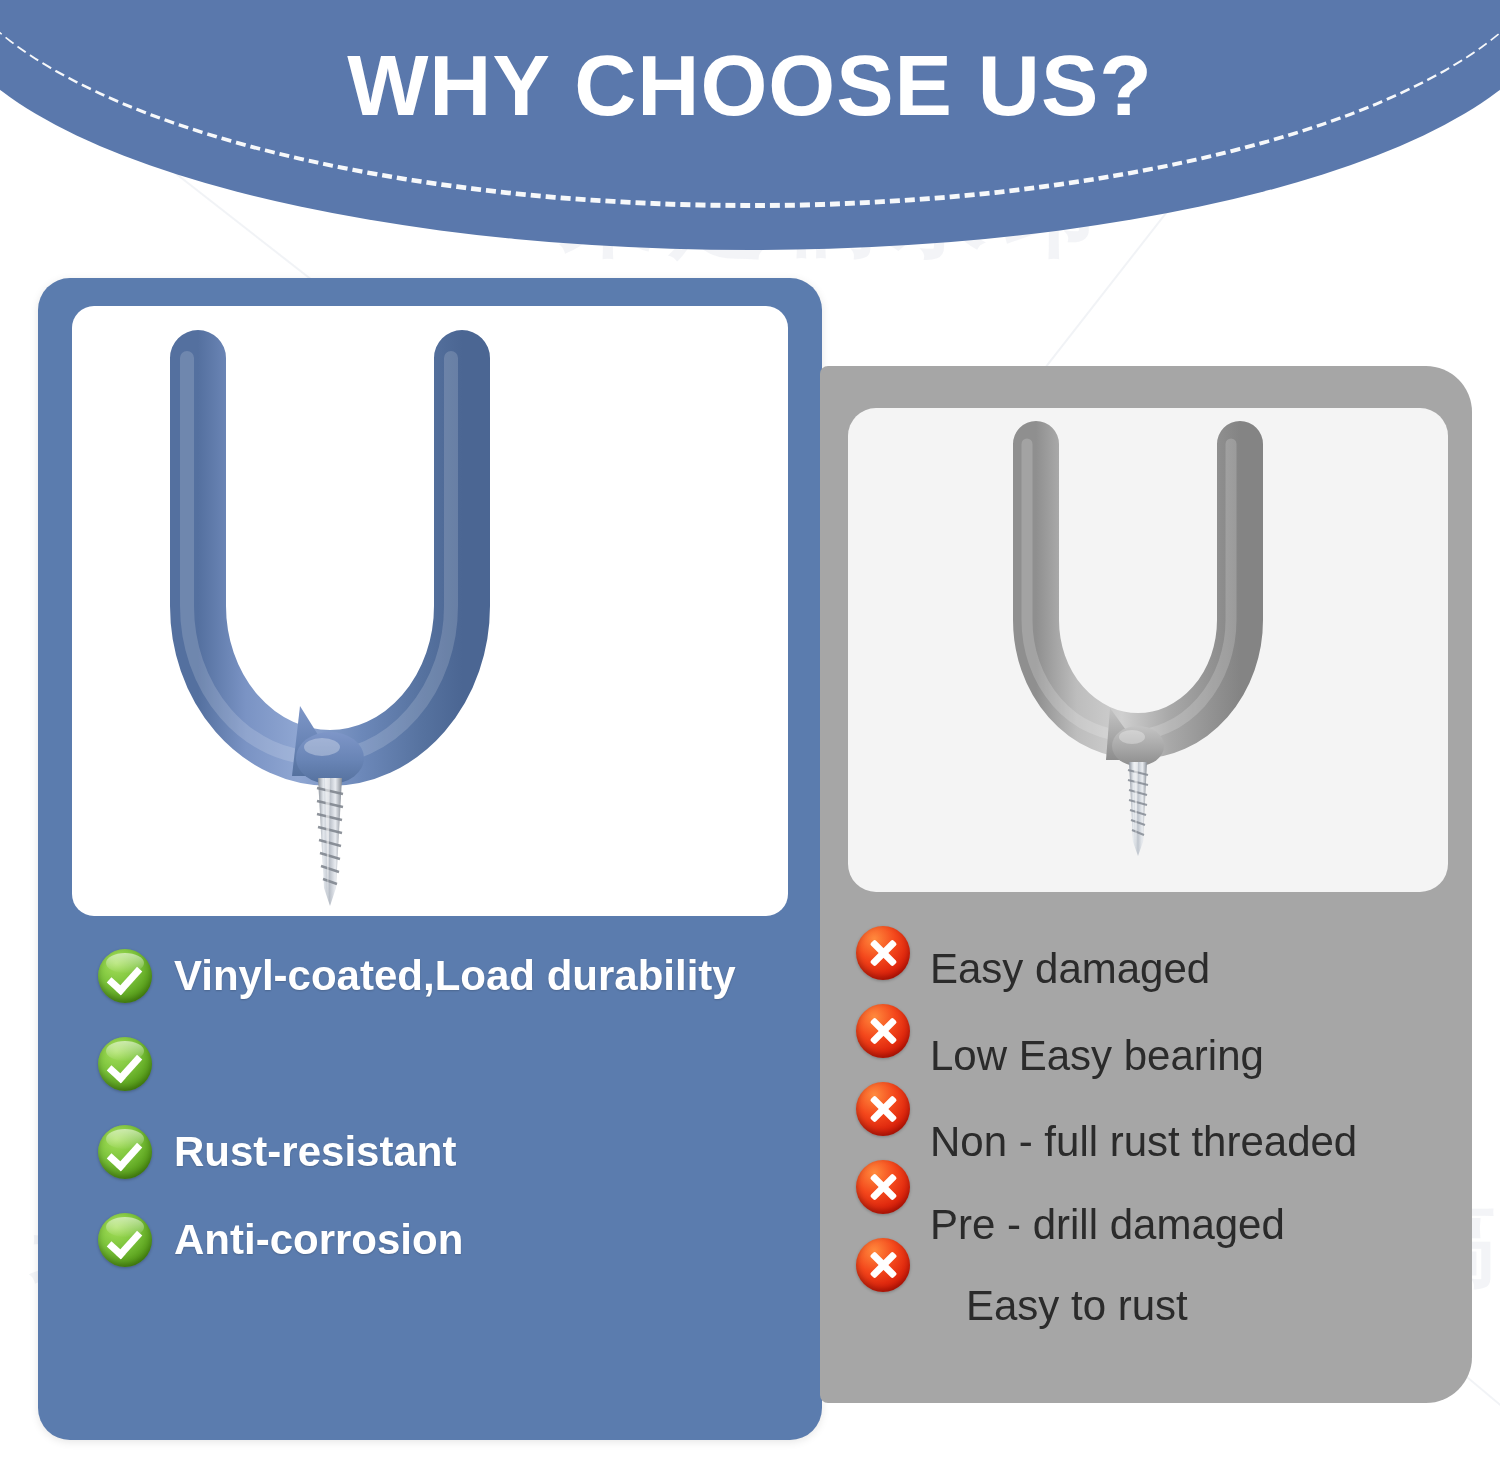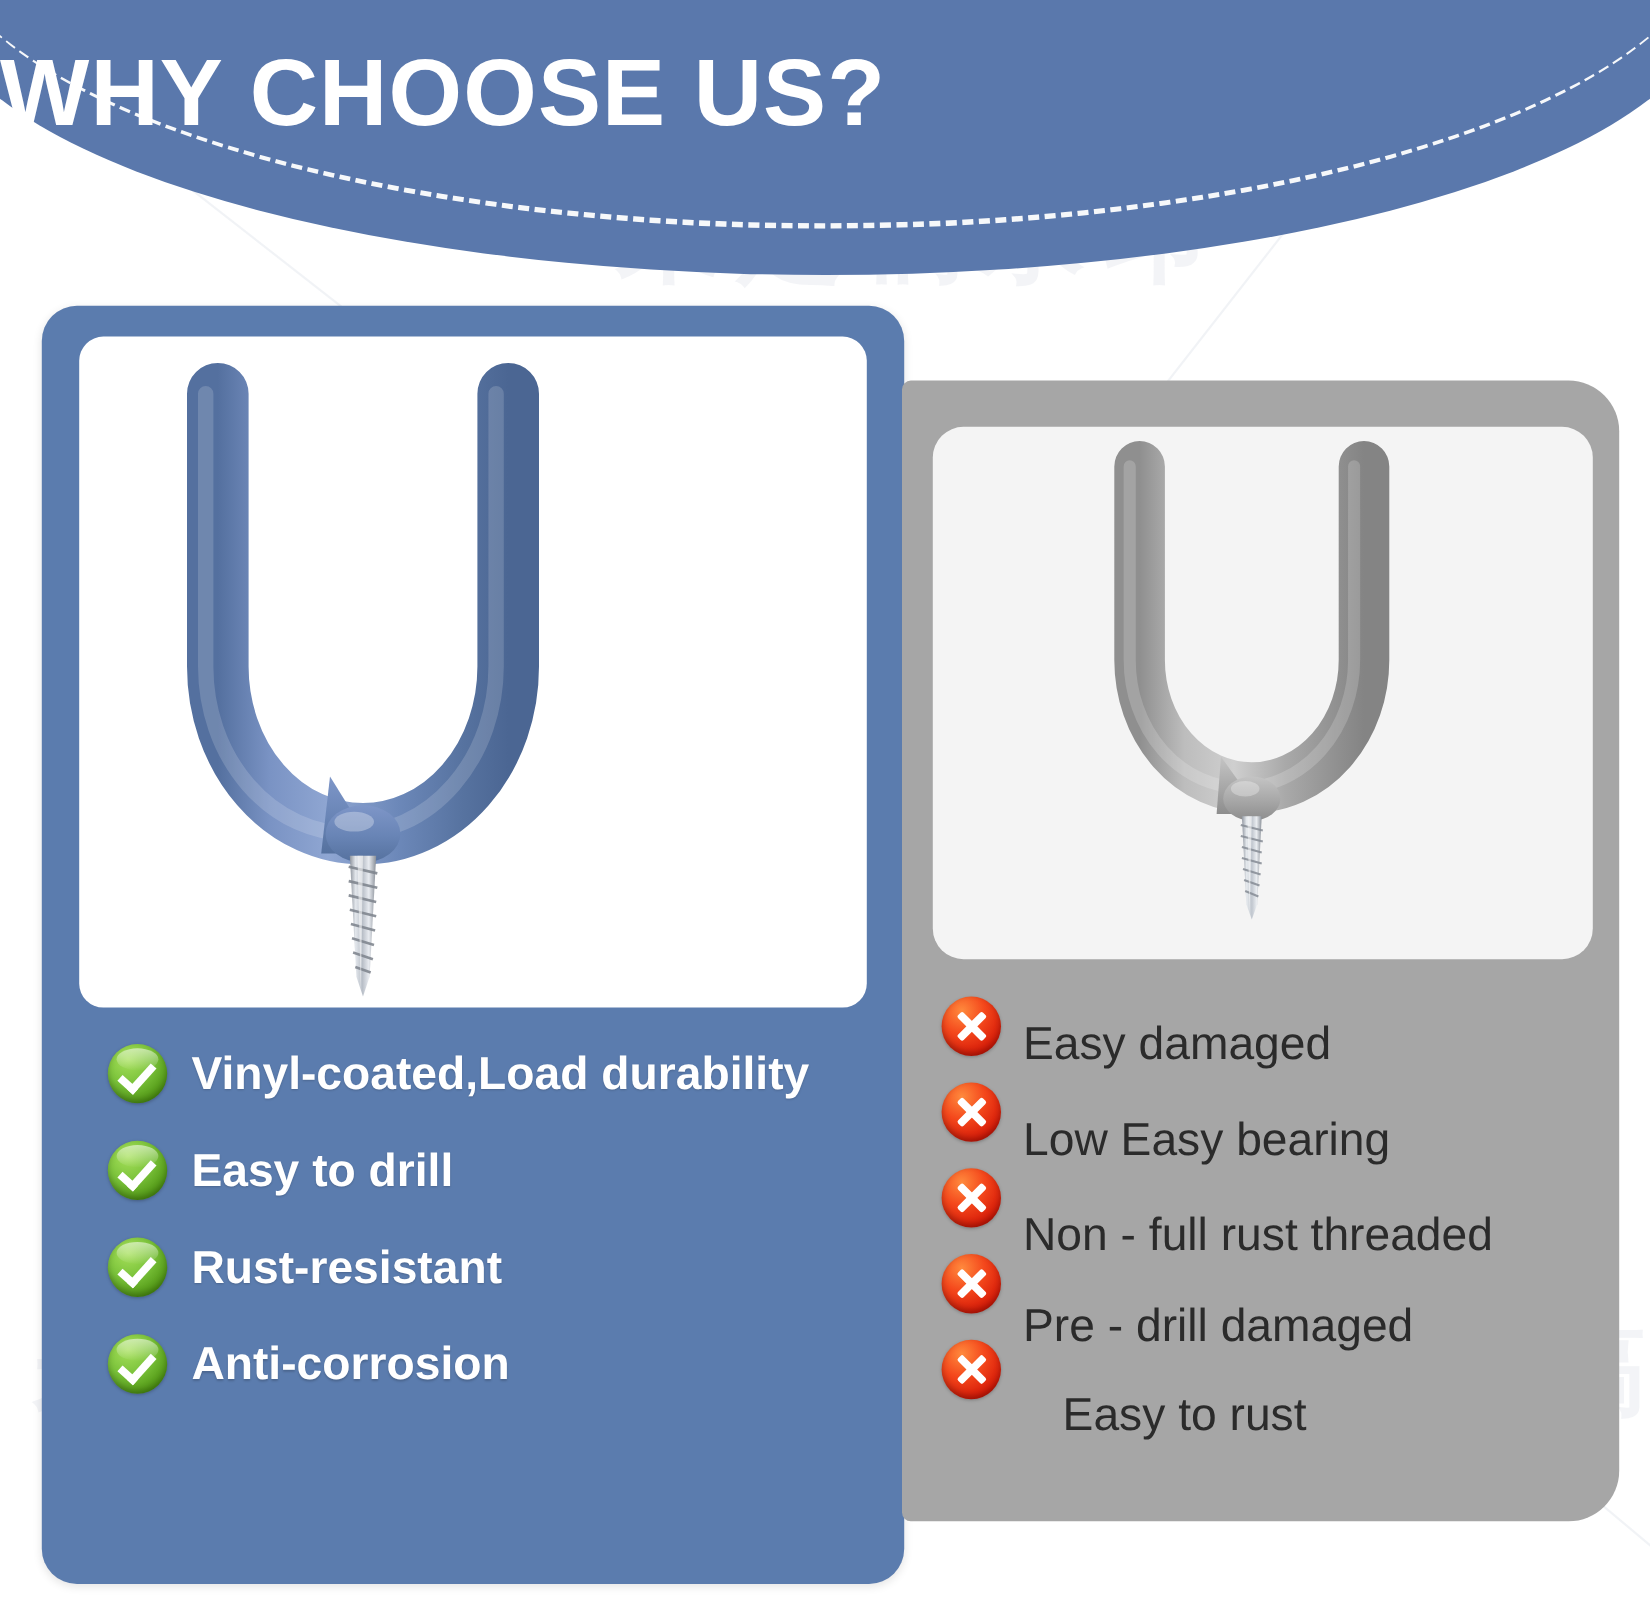--- a/index.html
+++ b/index.html
@@ -43,21 +43,21 @@
     border-bottom: 5px dashed #ffffff;
     border-radius: 50%;
     box-sizing: border-box;
     opacity: .95;
   }
   #page-title {
     position: absolute;
     left: 0;
     top: 42px;
     width: 1500px;
-    text-align: left;
+    text-align: center;
     color: #ffffff;
     font-size: 86px;
     font-weight: bold;
     letter-spacing: 1px;
     line-height: 1;
     font-family: "Liberation Sans", sans-serif;
   }
 
   
   .wm {
@@ -96,21 +96,21 @@
     width: 716px;
     height: 610px;
     background: #ffffff;
     border-radius: 22px;
     overflow: hidden;
   }
 
   #gray-panel {
     position: absolute;
     left: 820px;
-    top: 346px;
+    top: 366px;
     width: 652px;
     height: 1037px;
     background: #a6a6a6;
     border-radius: 8px 46px 46px 8px;
     overflow: hidden;
   }
   #gray-photo-card {
     position: absolute;
     left: 28px;
     top: 42px;
@@ -287,21 +287,20 @@
     </svg>
   </div>
 
   <div id="pros-list">
     <div class="pro-row">
       <span class="icon-check"></span>
       <span class="pro-label">Vinyl-coated,Load durability</span>
     </div>
     <div class="pro-row">
       <span class="icon-check"></span>
-      <span class="pro-label">Easy to drill</span>
     </div>
     <div class="pro-row">
       <span class="icon-check"></span>
       <span class="pro-label">Rust-resistant</span>
     </div>
     <div class="pro-row">
       <span class="icon-check"></span>
       <span class="pro-label">Anti-corrosion</span>
     </div>
   </div>

